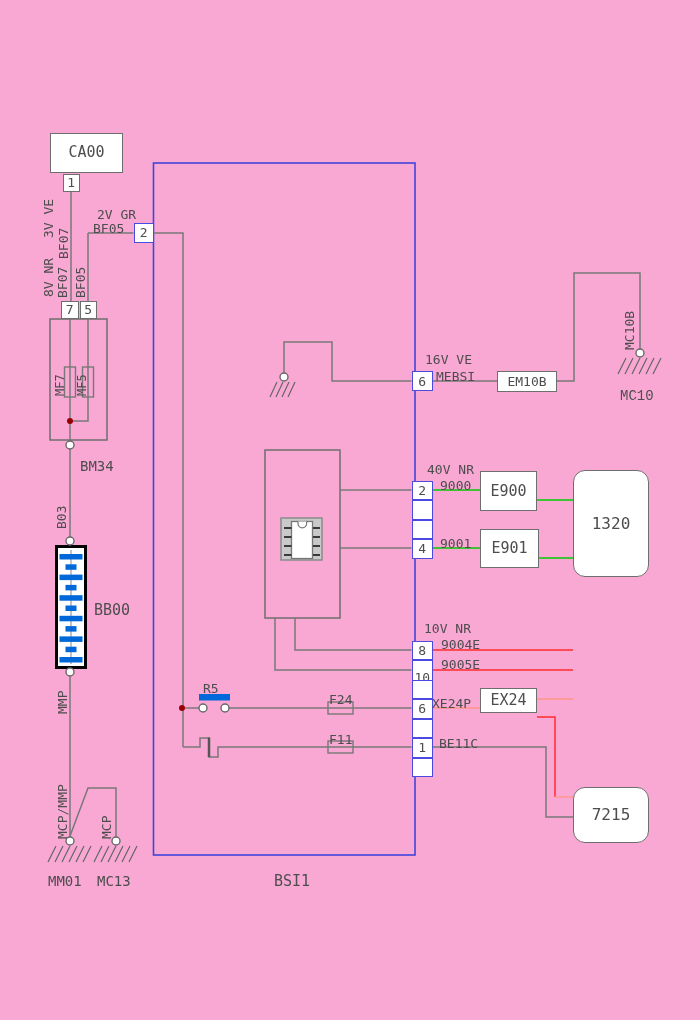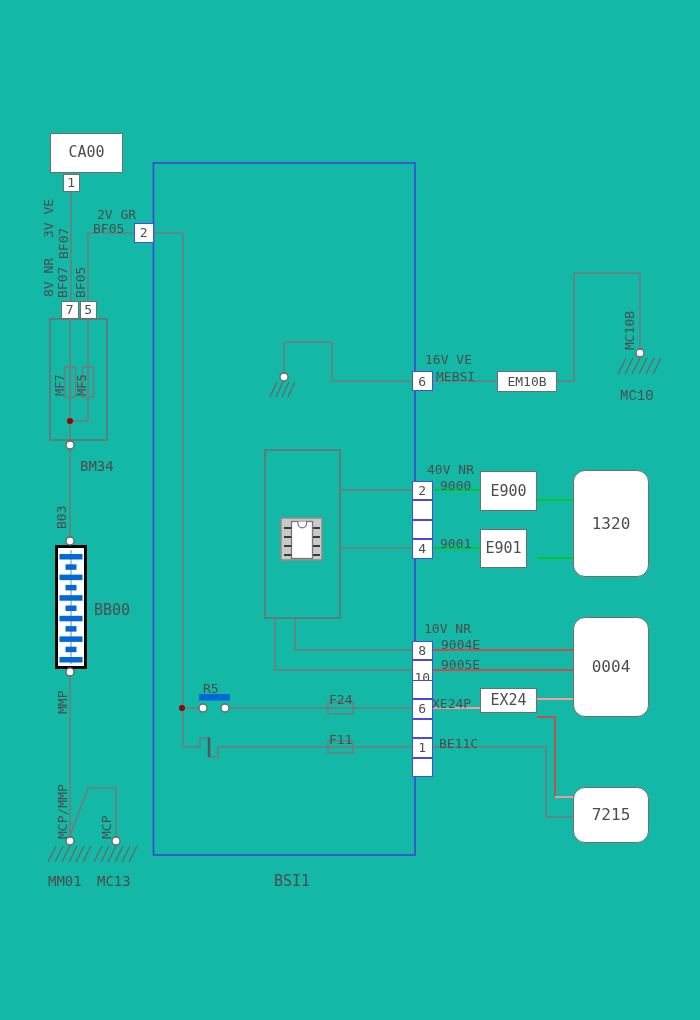--- a/index.html
+++ b/index.html
@@ -1,21 +1,21 @@
 <!DOCTYPE html>
 <html style="--ink: #4d4d4d; --wire: #787878; --bsi_border: #4343da; --pin_border: #4a4ae0; --green: #00cc00; --red: #ff2d2d; --salmon: #ff9a9a; --component_blue: #0068d8; --junction_red: #990000; --box_border: #6e6e6e;"><head>
 <meta charset="utf-8">
 <style>
   :root{
     --ink:#4d4d4d; --wire:#787878; --bsi_border:#4343da; --pin_border:#4a4ae0;
     --green:#00cc00; --red:#ff2d2d; --salmon:#ff9a9a; --component_blue:#0068d8;
     --junction_red:#990000; --box_border:#6e6e6e;
   }
   html,body{margin:0;padding:0;background:#fff;}
-  #canvas{position:relative;width:700px;height:1020px;background:#14b8a6;overflow:hidden;
+  #canvas{position:relative;width:700px;height:1020px;background:#f9a8d4;overflow:hidden;
           font-family:"DejaVu Sans Mono","Liberation Mono",monospace;}
   svg{position:absolute;left:0;top:0;}
   .lbl{position:absolute;color:var(--ink);font-size:13px;line-height:1;white-space:nowrap;margin-top:7px;}
   .vlbl{position:absolute;color:var(--ink);font-size:13px;line-height:1;white-space:nowrap;
         transform-origin:0 0;transform:rotate(-90deg);}
   .cbox{position:absolute;box-sizing:border-box;border:1.5px solid var(--box_border);background:#fff;
         display:flex;align-items:center;justify-content:center;color:var(--ink);font-size:15px;line-height:1;}
   .pin{position:absolute;box-sizing:border-box;border:1.4px solid var(--pin_border);background:#fff;
        display:flex;align-items:center;justify-content:center;color:var(--ink);font-size:13px;line-height:1;}
   .graypin{border-color:var(--box_border);}
@@ -143,28 +143,25 @@
 
   <div class="cbox" style="left:50px;top:133px;width:73px;height:39.5px;">
       <span>CA00</span>
     </div>
   <div class="cbox f13" style="left:497px;top:371px;width:60px;height:21px;">
       <span>EM10B</span>
     </div>
   <div class="cbox" style="left:480px;top:471px;width:57px;height:40px;">
       <span>E900</span>
     </div>
-  <div class="cbox" style="left:480px;top:529px;width:47px;height:39px;">
+  <div class="cbox" style="left:480px;top:529px;width:59px;height:39px;">
       <span>E901</span>
     </div>
   <div class="cbox f16" style="left:573px;top:470px;width:76px;height:107px;">
       <span>1320</span>
-    </div>
-  <div class="cbox f16" style="left:573px;top:617px;width:76px;height:100px;">
-      <span>0004</span>
     </div>
   <div class="cbox" style="left:480px;top:688px;width:57px;height:25px;">
       <span>EX24</span>
     </div>
   <div class="cbox f16" style="left:573px;top:787px;width:76px;height:56px;">
       <span>7215</span>
     </div>
 
   <div class="pin graypin" style="left:62.5px;top:173.5px;width:17.5px;height:18px;">1</div>
   <div class="pin graypin" style="left:61px;top:301px;width:17.5px;height:17.5px;">7</div>

